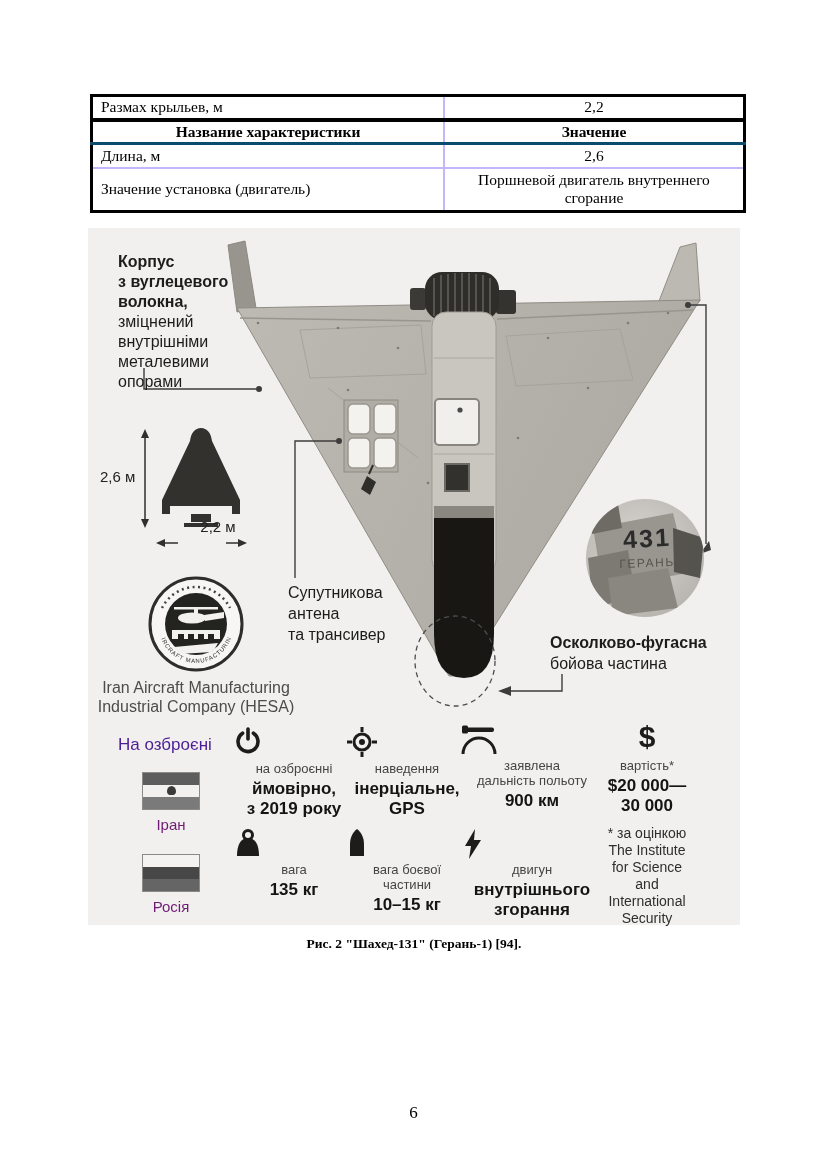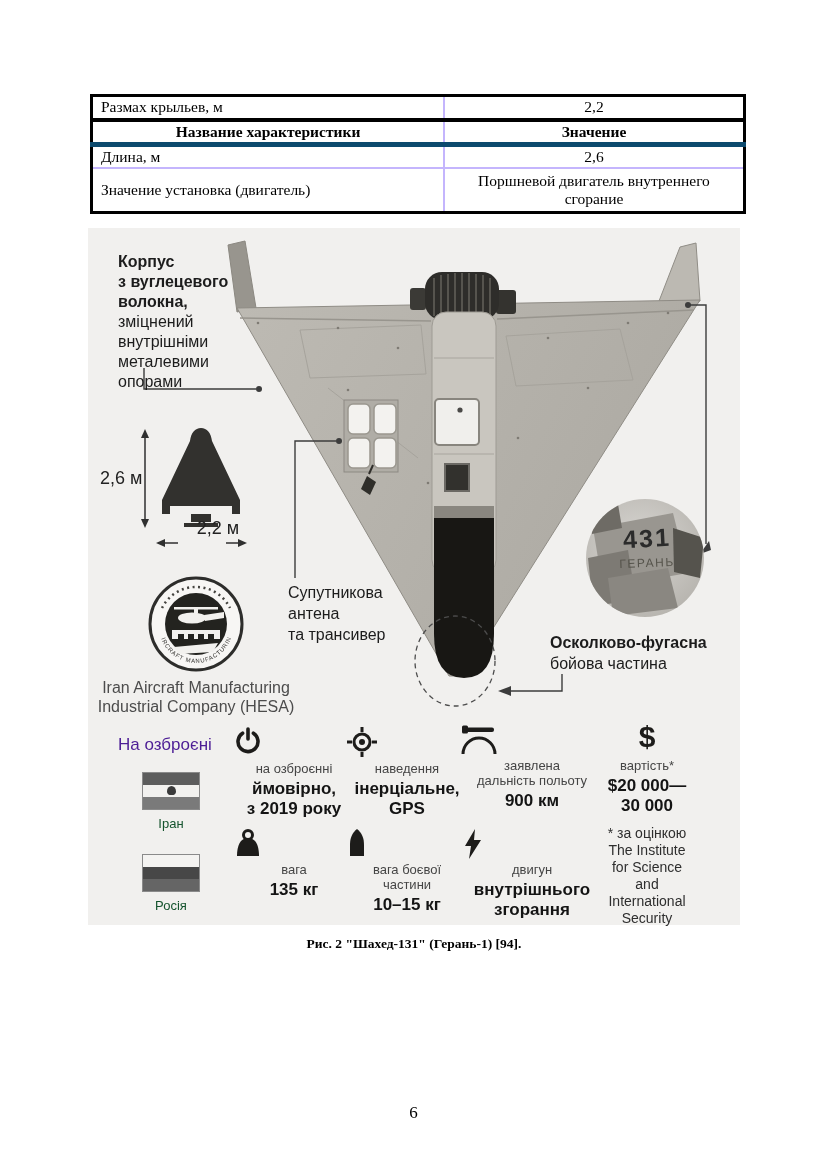--- a/index.html
+++ b/index.html
@@ -5,38 +5,38 @@
   html,body{margin:0;padding:0;background:#fff;}
   .page{position:relative;width:827px;height:1170px;background:#ffffff;overflow:hidden;
         font-family:"Liberation Sans",sans-serif;}
 
   
   .spec-table{position:absolute;left:90px;top:94px;border-collapse:collapse;
               font-family:"Liberation Serif",serif;font-size:15.5px;color:#000;}
   .spec-table td{border:2px solid #c4b5fd;padding:1px 8px;vertical-align:middle;}
   .spec-table .c-name{width:334px;text-align:left;}
   .spec-table .c-val{width:282px;text-align:center;}
-  .spec-table tr.hdr td{border-top:4px solid #000;border-bottom:5px solid #0c4a6e;
+  .spec-table tr.hdr td{border-top:4px solid #000;border-bottom:3px solid #0c4a6e;
                         font-weight:700;text-align:center;}
   .spec-table{border:3px solid #000;}
   .spec-table tr{height:24px;}
   .spec-table tr.tall{height:44px;}
 
   
   .info{position:absolute;left:88px;top:228px;width:652px;height:697px;background:#f1f0ee;}
   .info svg{position:absolute;left:0;top:0;}
   .abs{position:absolute;}
   .lbl{color:#1c1c1c;font-size:16px;line-height:20px;}
   .b{font-weight:700;}
-  .dim{font-size:18px;color:#222;}
+  .dim{font-size:15px;color:#222;}
   .mfr{left:3px;top:450px;width:210px;text-align:center;font-size:16px;line-height:19px;color:#4c4c4c;}
   .ops-head{left:30px;top:507px;font-size:17px;color:#4c1d95;}
   .flag{left:54px;width:58px;height:38px;border:1px solid #8a8a8a;box-sizing:border-box;}
   .flag div{width:100%;}
-  .flag-label{left:54px;width:58px;text-align:center;font-size:13px;color:#14532d;}
+  .flag-label{left:54px;width:58px;text-align:center;font-size:15px;color:#701a75;}
   .iran-emblem{position:absolute;left:24px;top:15px;width:9px;height:9px;background:#3a3a3a;
                border-radius:50% 50% 50% 50%/60% 60% 40% 40%;}
 
   .spec{position:absolute;text-align:center;}
   .spec .icon{height:30px;display:flex;align-items:center;justify-content:center;margin-bottom:4px;}
   .spec .label{font-size:13px;color:#454545;line-height:15px;margin-bottom:3px;}
   .spec .value{font-size:17px;font-weight:700;color:#141414;line-height:20px;}
   .dollar{font-size:30px;font-weight:700;color:#1d1c1a;line-height:30px;}
   .footnote{font-size:14px;line-height:17px;color:#2e2e2e;text-align:center;}
 

